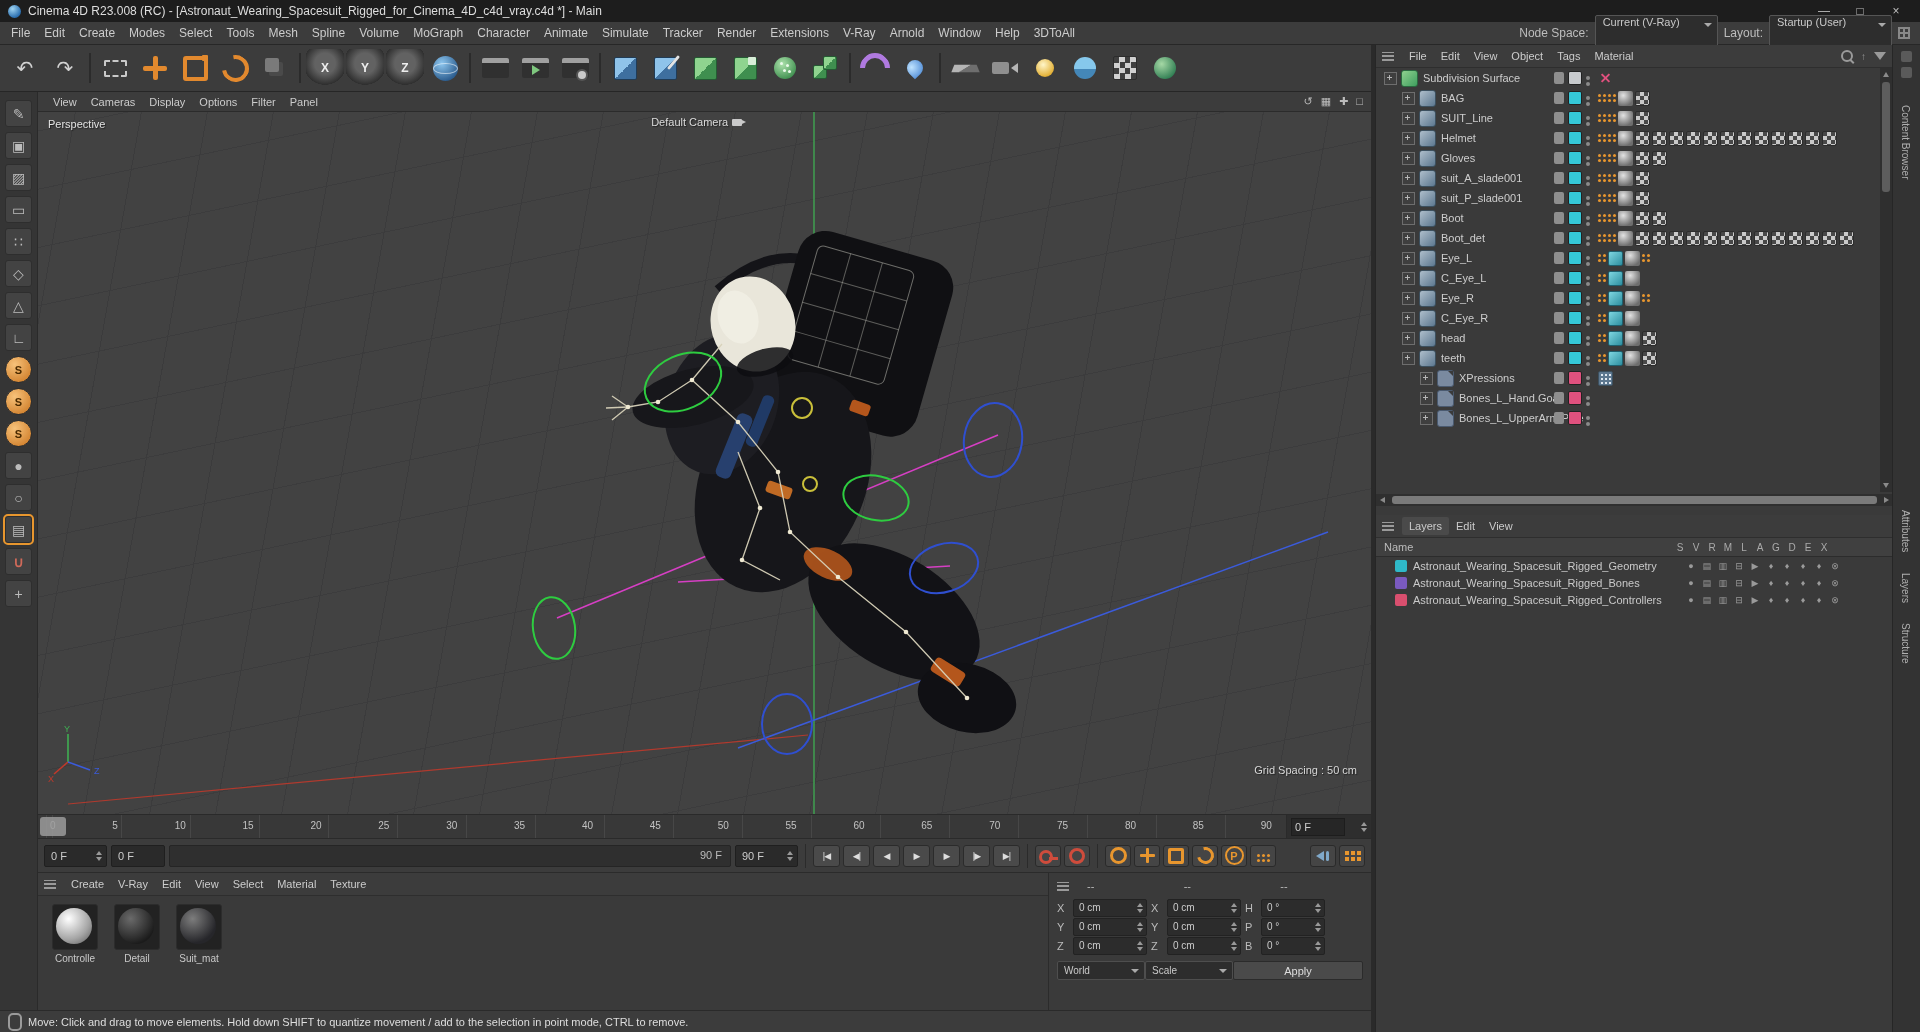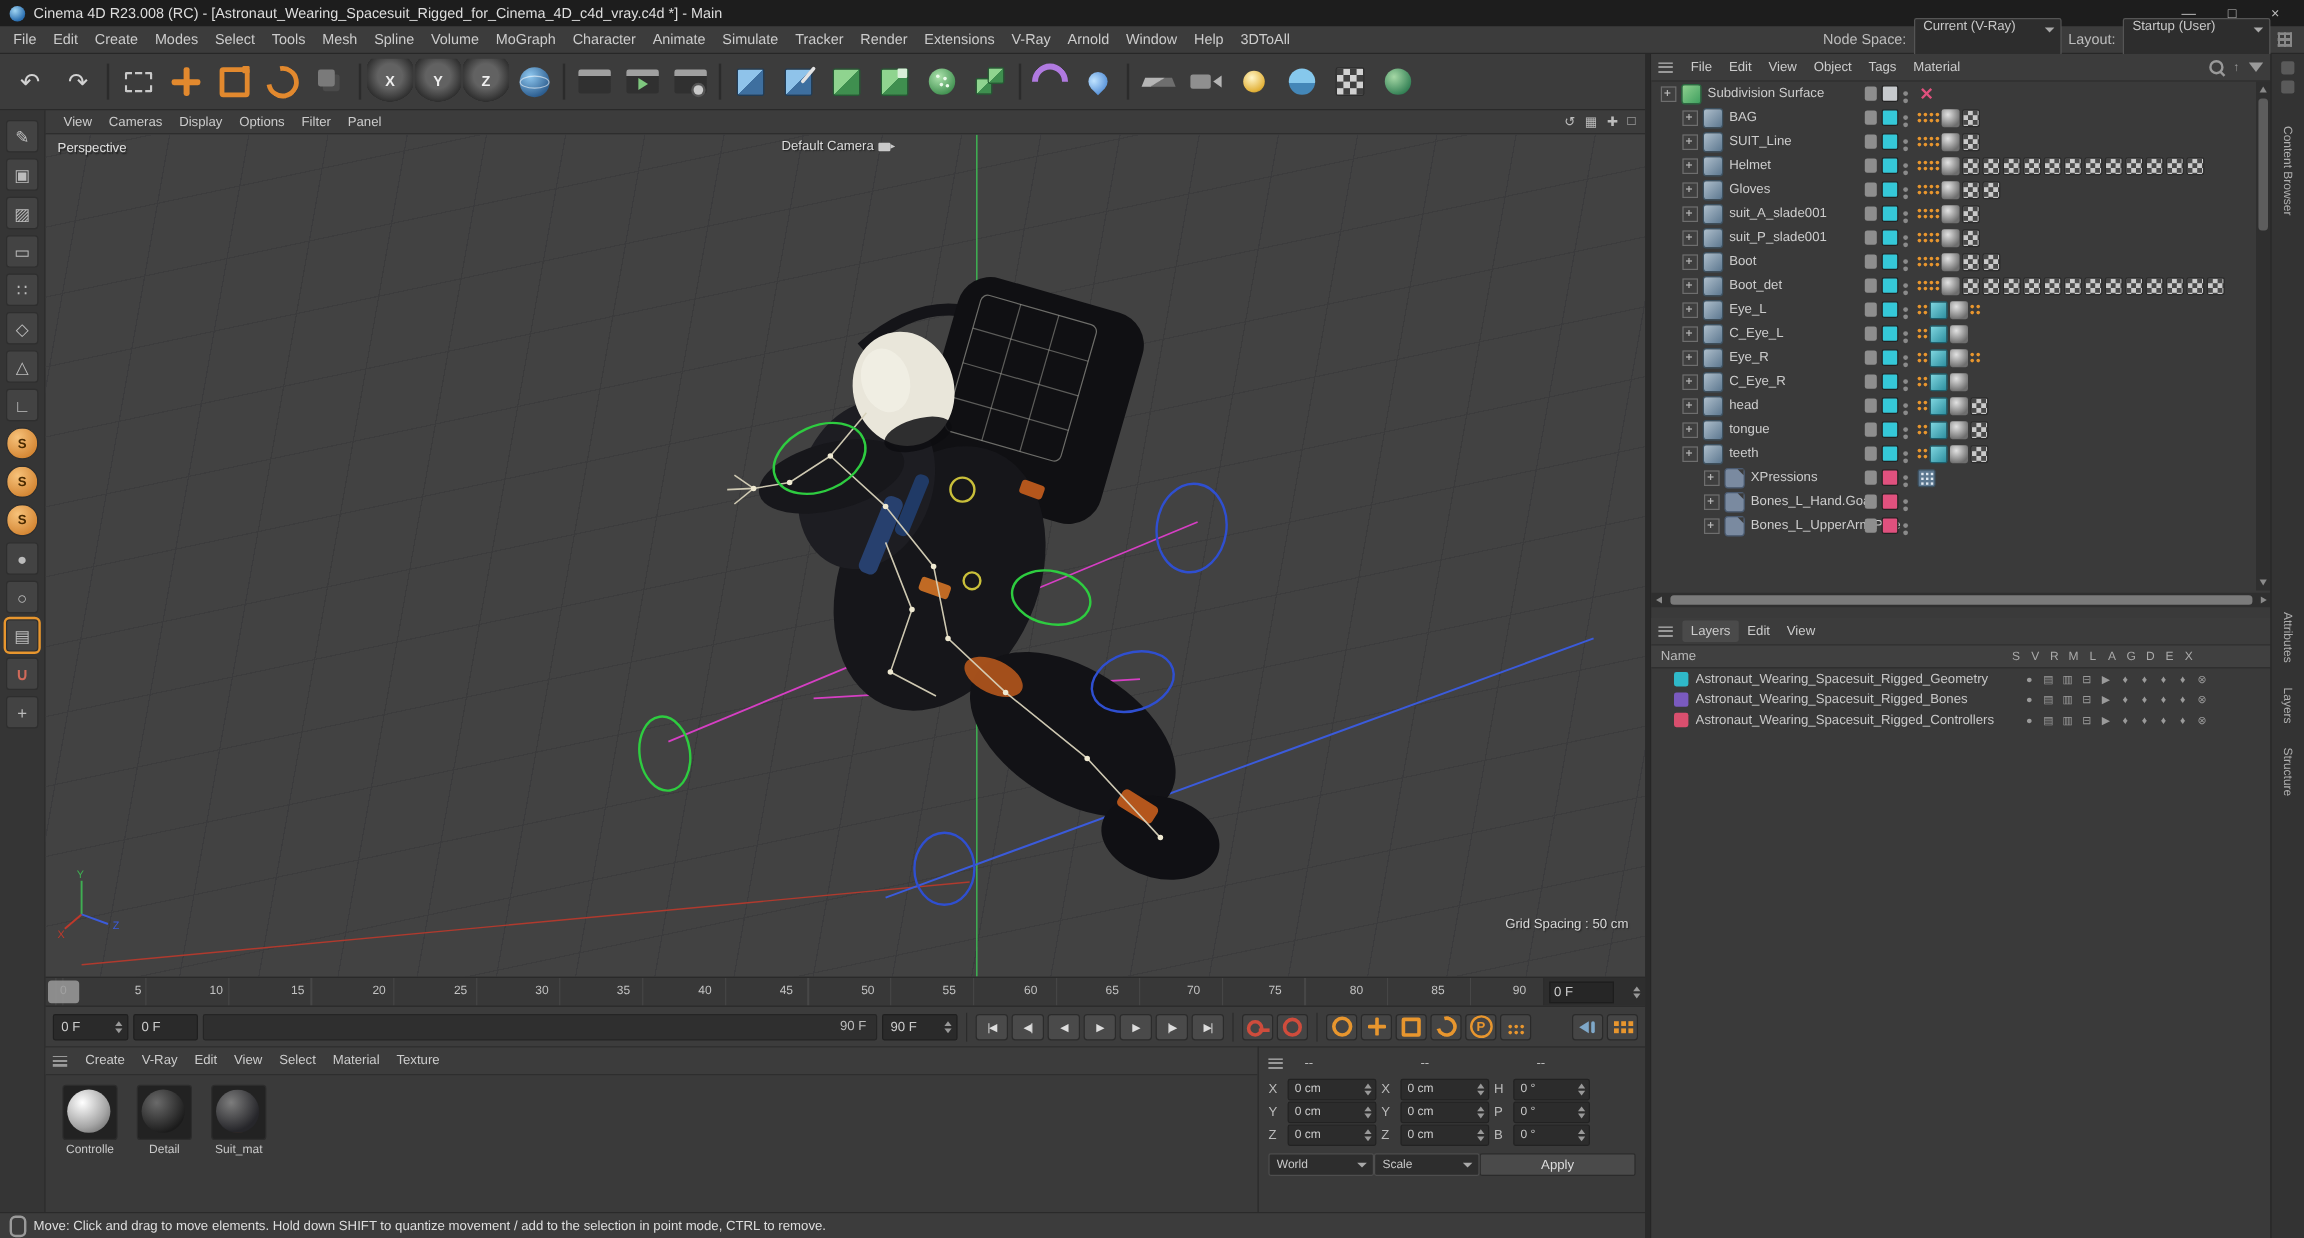--- a/index.html
+++ b/index.html
@@ -909,35 +909,20 @@
 
           <i class="tag dots2"></i>
             <i class="tag skin"></i>
             <i class="tag phong"></i>
             <i class="tag checker"></i>
           </span>
         </div>
         <div class="orow lv1">
           <span class="otwig"></span>
           <span class="oicon ic-mesh"></span>
-          <span class="oname">tongue</span>
-          <span class="ochip"></span>
-          <span class="oswatch" style="background: rgb(53, 200, 216);"></span>
-          <span class="odots"></span>
-          <span class="otags">
-
-          <i class="tag dots2"></i>
-            <i class="tag skin"></i>
-            <i class="tag phong"></i>
-            <i class="tag checker"></i>
-          </span>
-        </div>
-        <div class="orow lv1">
-          <span class="otwig"></span>
-          <span class="oicon ic-mesh"></span>
           <span class="oname">teeth</span>
           <span class="ochip"></span>
           <span class="oswatch" style="background: rgb(53, 200, 216);"></span>
           <span class="odots"></span>
           <span class="otags">
 
           <i class="tag dots2"></i>
             <i class="tag skin"></i>
             <i class="tag phong"></i>
             <i class="tag checker"></i>

